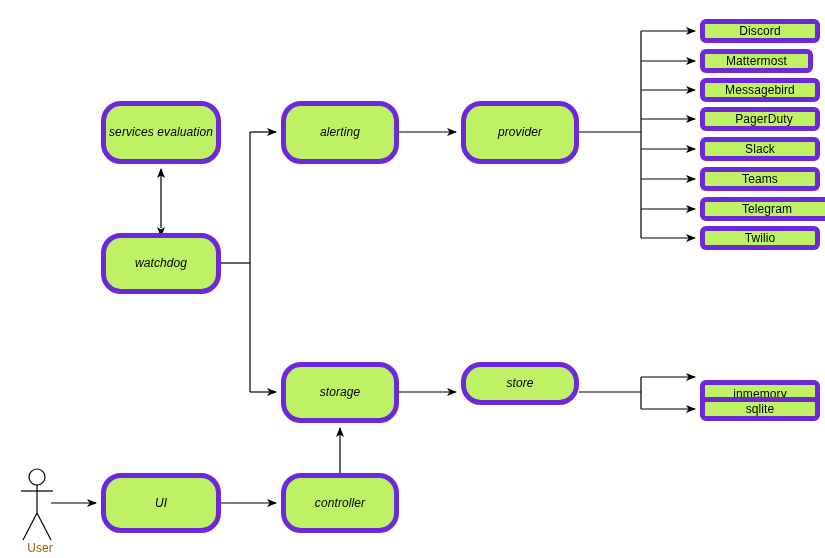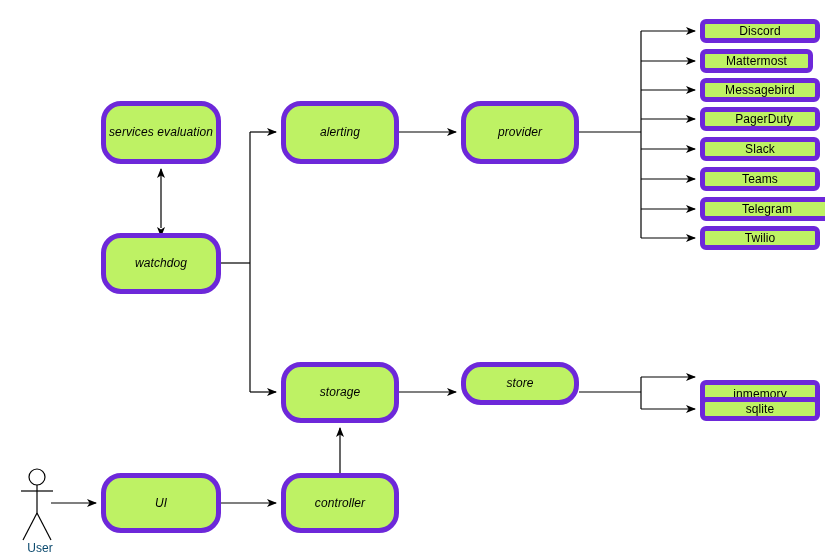--- a/index.html
+++ b/index.html
@@ -41,21 +41,21 @@
     border-radius: 20px;
     font-style: italic;
   }
   .node.small {
     border-radius: 6px;
     font-size: 12px;
   }
   .actor-label {
     position: absolute;
     font-size: 12px;
-    color: #0c4a6e;
+    color: #a16207;
     text-align: center;
     white-space: nowrap;
   }
 </style>
 </head>
 <body>
 
 <div id="canvas">
 
   <svg id="edges" viewBox="0 0 825 558" width="825" height="558">

